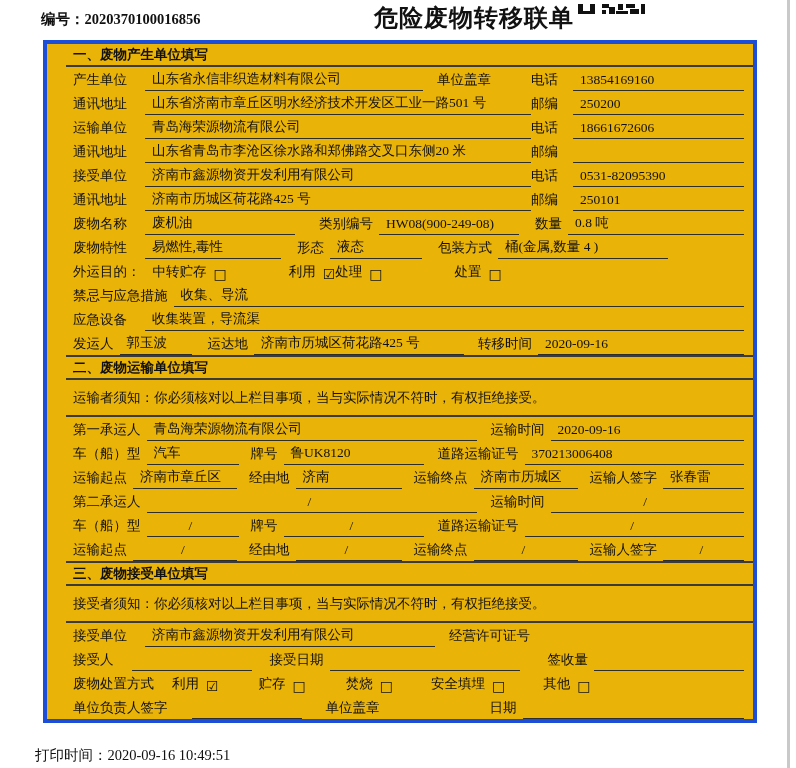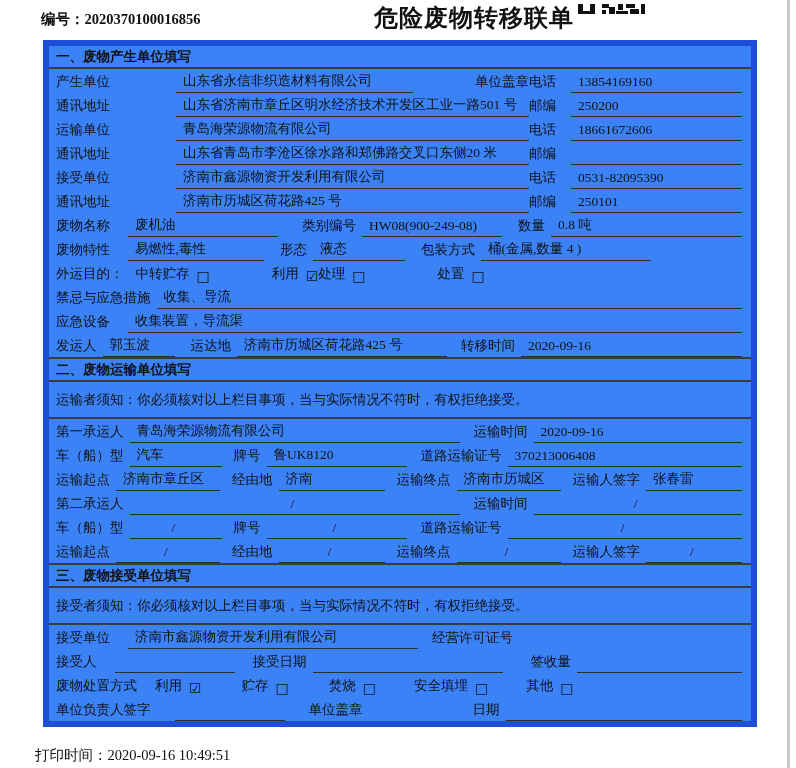--- a/index.html
+++ b/index.html
@@ -6,30 +6,30 @@
   body{background:#ffffff;}
   .page{position:relative;width:796px;height:768px;background:#ffffff;overflow:hidden;
         font-family:"Liberation Serif", serif;color:#111;}
   .edge-line{position:absolute;left:787px;top:0;width:3px;height:768px;background:#c9c9c9;}
   .docnum{position:absolute;left:41px;top:10px;font-size:14.5px;white-space:nowrap;font-weight:bold;}
   .title{position:absolute;left:330px;top:2px;font-family:"Liberation Sans", sans-serif;
          font-size:24px;font-weight:700;letter-spacing:1px;white-space:nowrap;margin-left:44px;}
   .qr{position:absolute;left:578px;top:0;}
   .print-time{position:absolute;left:35px;top:746px;font-size:14.5px;white-space:nowrap;}
 
-  .form-table{position:absolute;left:43px;top:40px;width:714px;border:6px solid #1d4ed8;
-              background:#3b82f6;box-sizing:border-box;}
+  .form-table{position:absolute;left:43px;top:40px;width:714px;border:4px solid #1d4ed8;
+              background:#eab308;box-sizing:border-box;padding-left:19px;}
   .sec-h{height:21px;line-height:21px;font-family:"Liberation Sans", sans-serif;
          font-weight:700;font-size:13.5px;padding-left:7px;
          border-bottom:2px solid #3b3b3b;}
   .sec-h.mid{border-top:2px solid #3b3b3b;}
   .note-row{height:35px;line-height:35px;font-size:13.5px;padding-left:7px;
             border-bottom:2px solid #3b3b3b;white-space:nowrap;}
   .row{display:flex;align-items:flex-end;height:24px;padding:0 9px 0 7px;font-size:13.5px;}
-  .lgrp{flex:1;display:flex;align-items:flex-end;min-width:0;gap:48px;}
+  .lgrp{flex:1;display:flex;align-items:flex-end;min-width:0;}
   .rgrp{width:213px;flex-shrink:0;display:flex;align-items:flex-end;}
   .rgrp .lbl{width:36px;}
   .rgrp .fill{flex:1;}
   .lbl{white-space:nowrap;padding-bottom:2px;}
   .lc{min-width:66px;}
   .fill{border-bottom:1.2px solid #2e2e2e;padding:0 4px 2px 7px;white-space:nowrap;
         margin-left:6px;overflow:hidden;box-sizing:border-box;}
   .grow{flex:1;}
   .ctr{text-align:center;padding-left:0;}
   .opt{display:flex;align-items:flex-end;}

